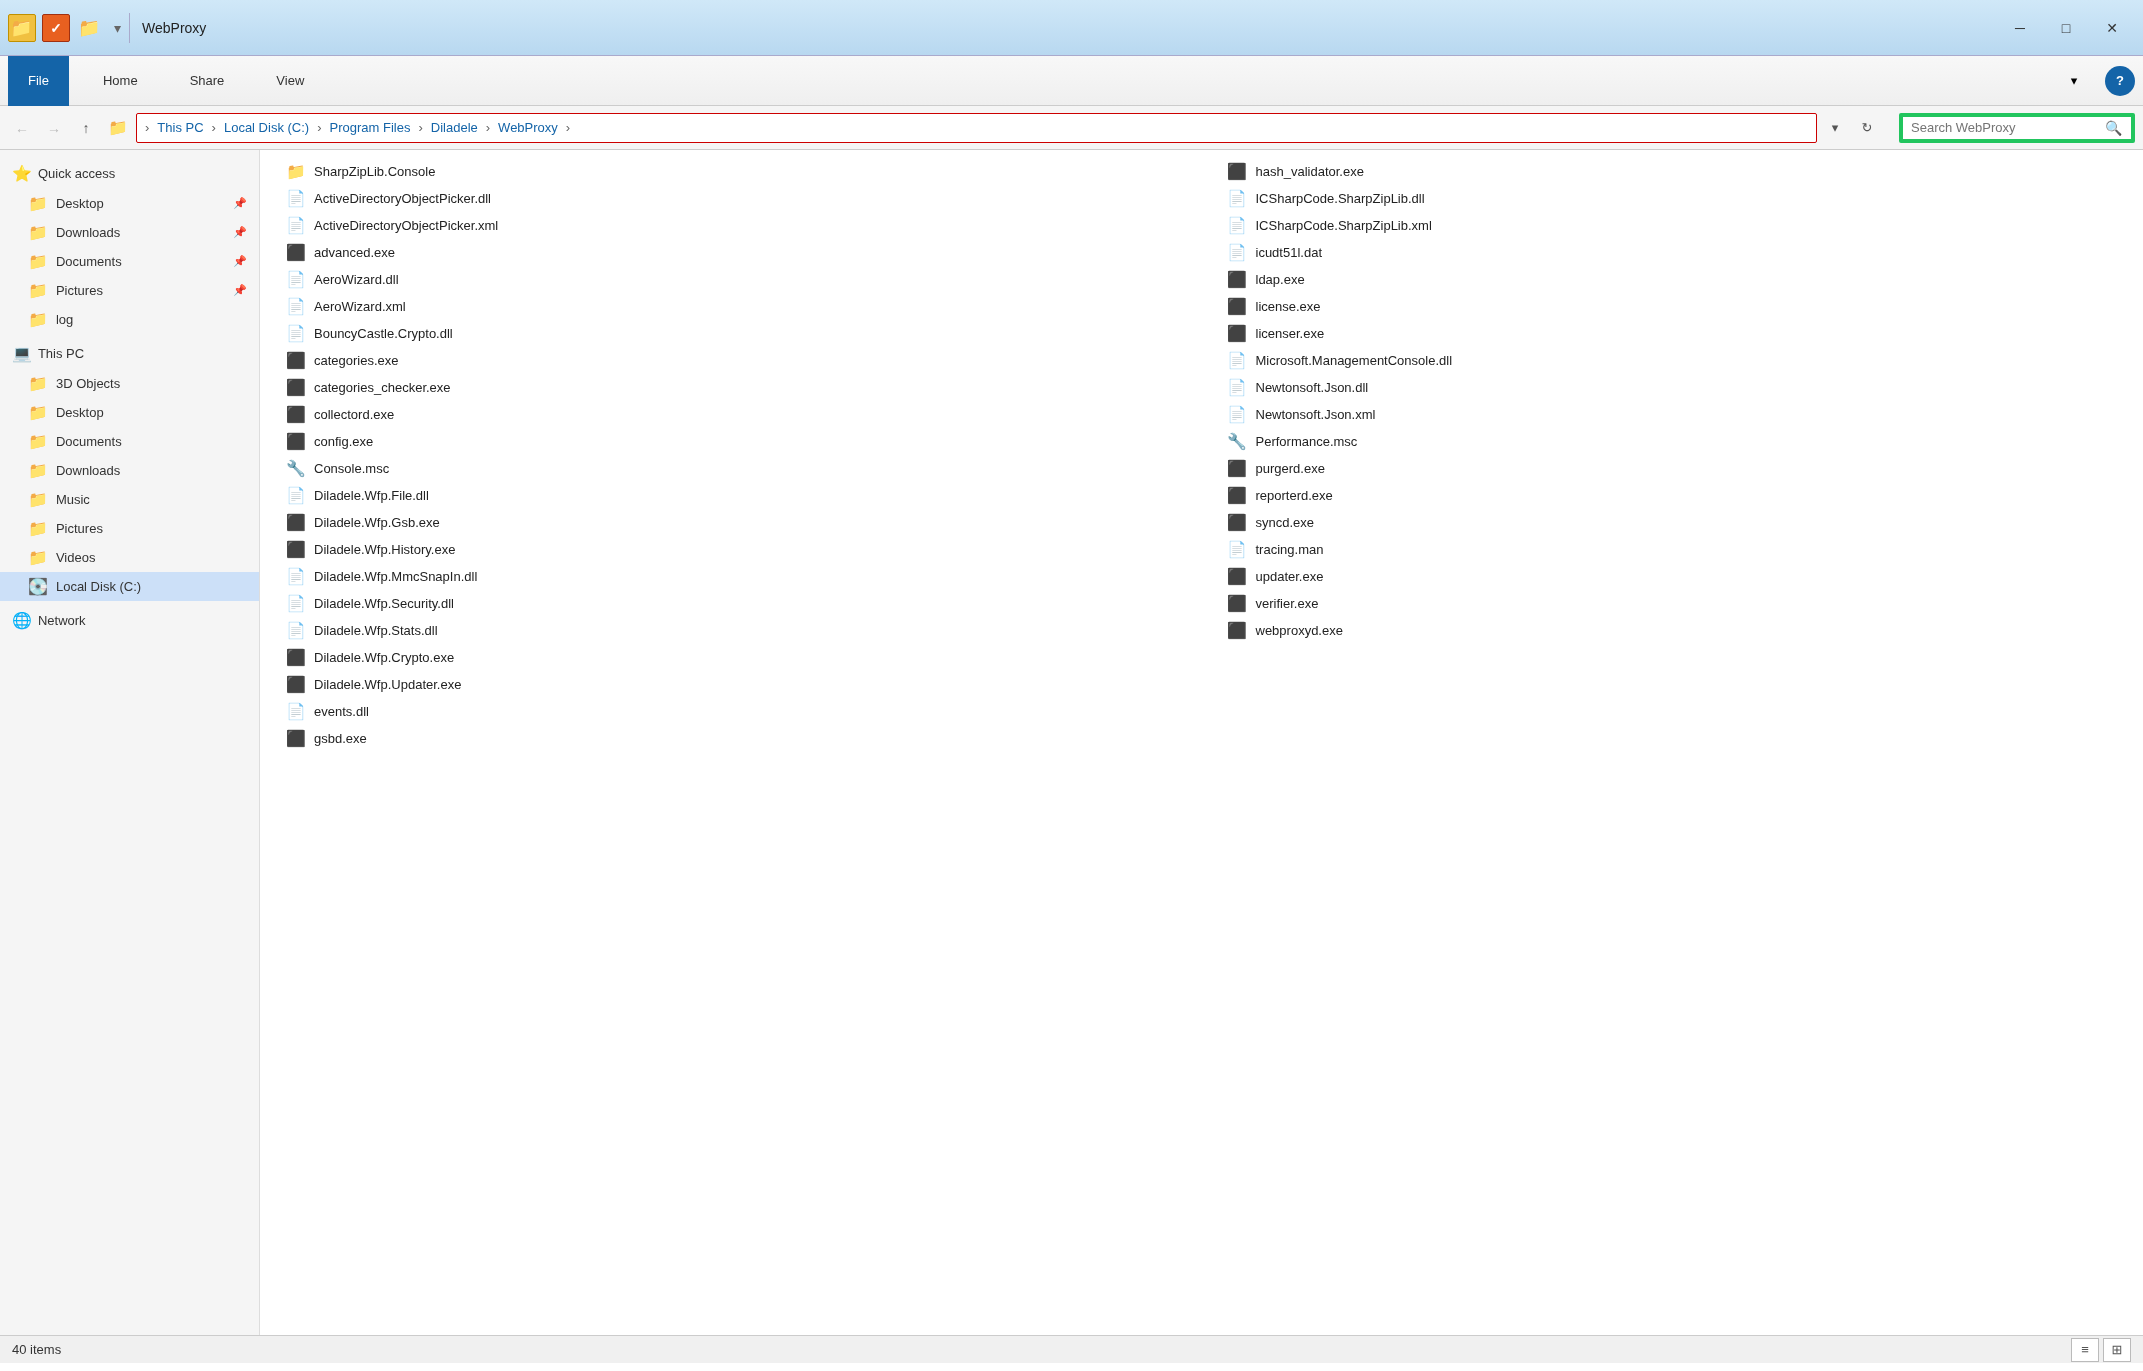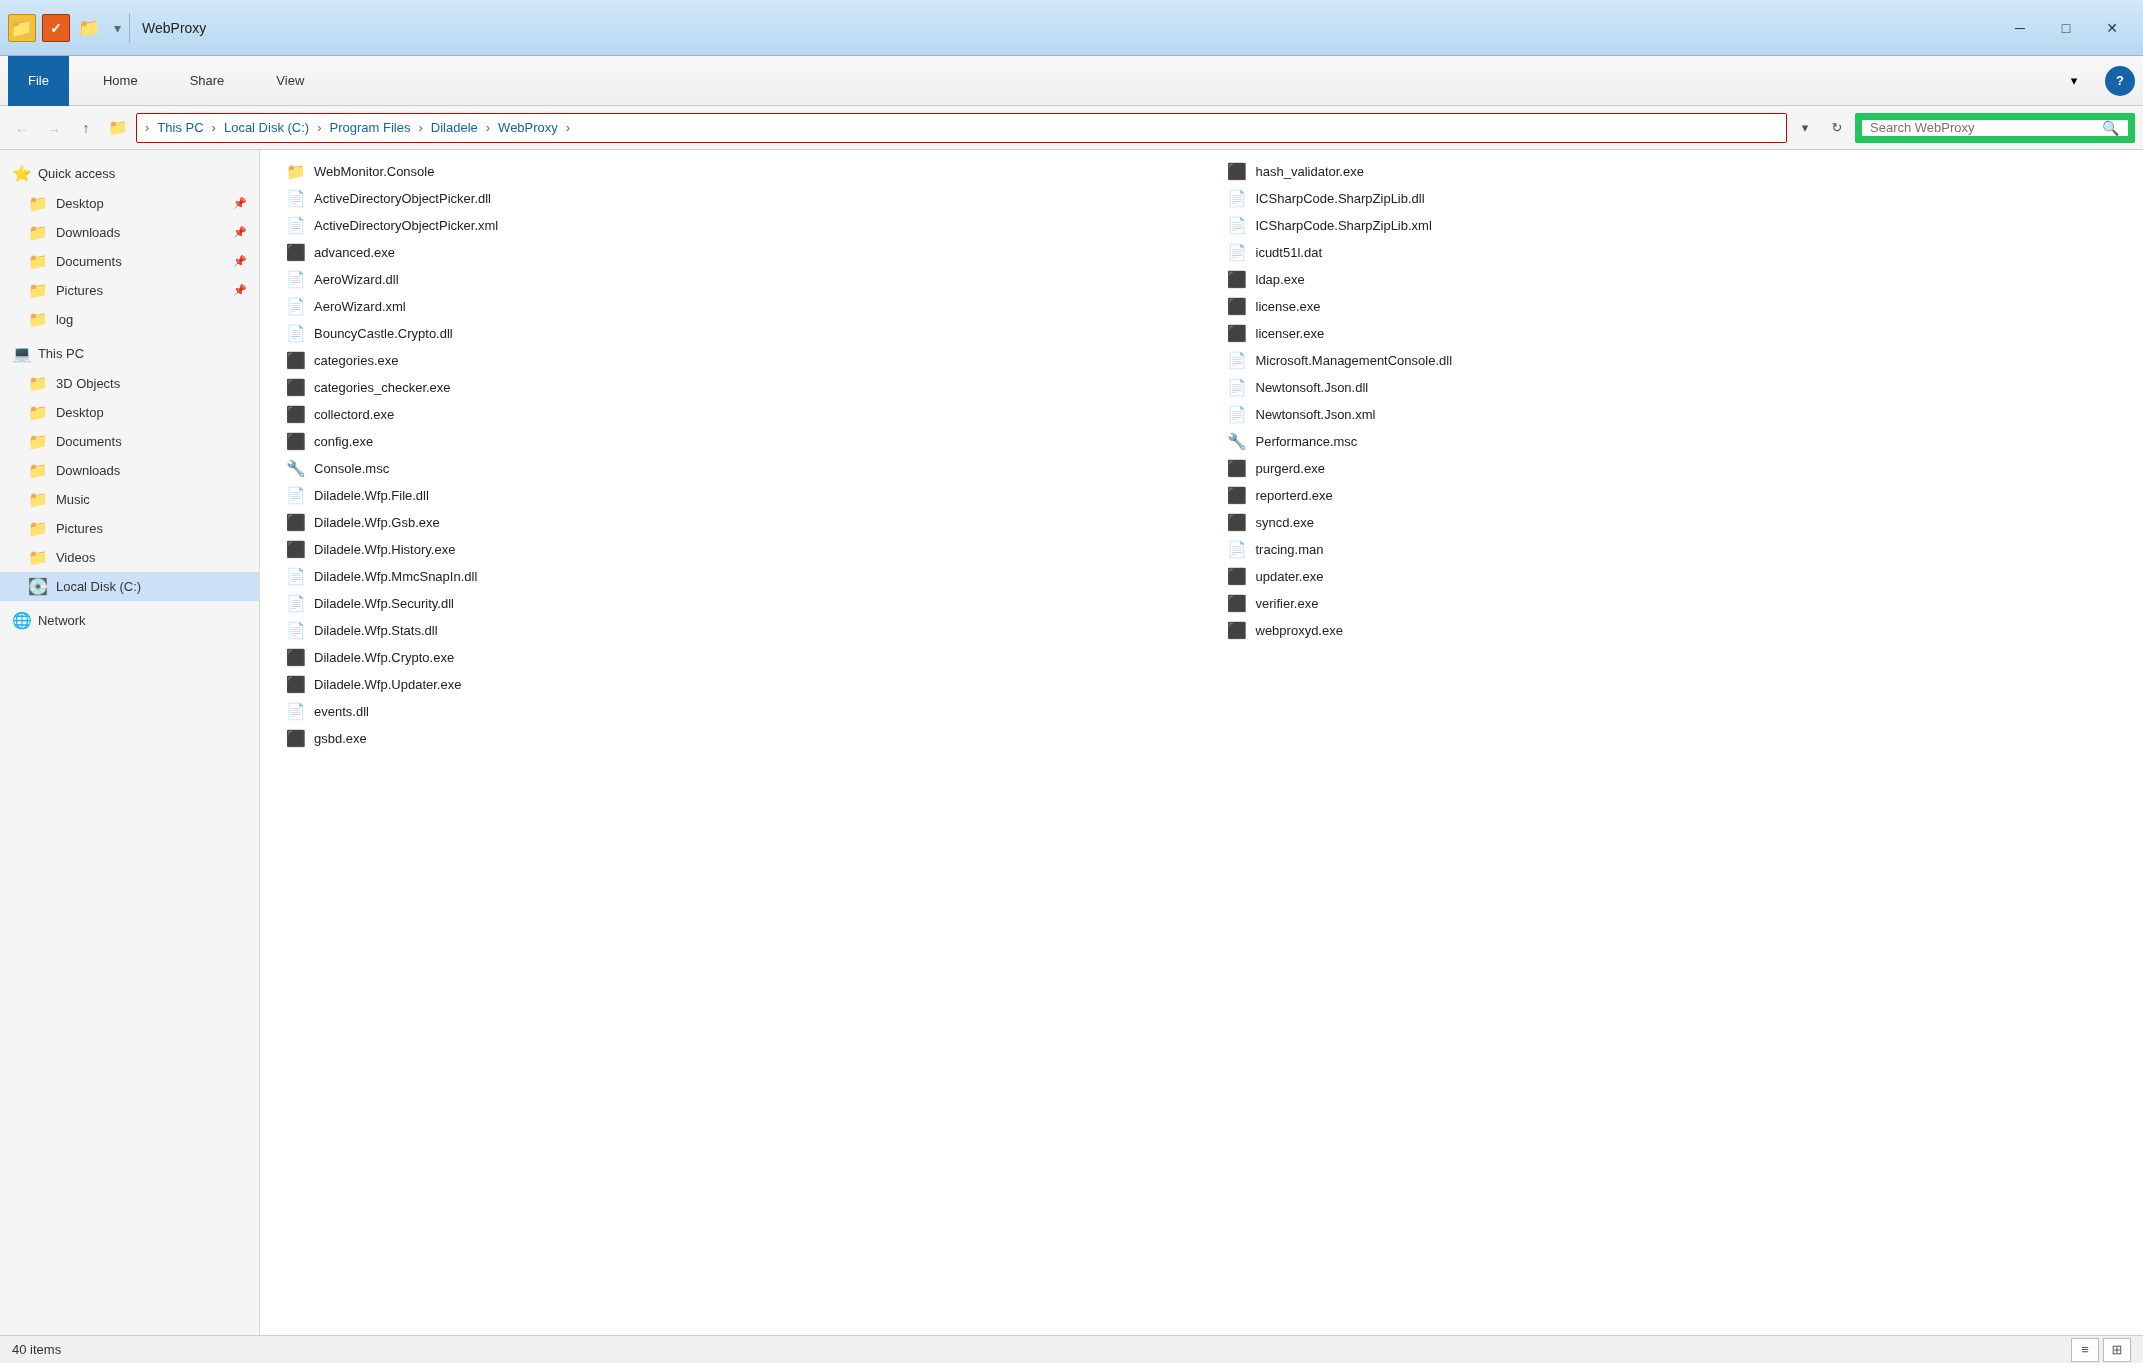--- a/index.html
+++ b/index.html
@@ -50,23 +50,24 @@
     .address-path {
       flex: 1; height: 30px; border: 1px solid #c00; background: #fff;
       display: flex; align-items: center; padding: 0 8px; gap: 4px;
       font-size: 13px; color: #000; border-radius: 2px;
     }
     .path-sep { color: #666; }
     .path-part { color: #1464a8; cursor: pointer; padding: 2px 4px; border-radius: 2px; }
     .addr-dropdown { width: 28px; height: 28px; display: flex; align-items: center; justify-content: center; cursor: pointer; color: #555; }
     .addr-refresh { width: 28px; height: 28px; display: flex; align-items: center; justify-content: center; cursor: pointer; color: #555; }
     .search-box {
-      width: 280px; height: 30px; border: 7px solid #22c55e; background: #fff;
+      width: 236px; height: 30px; border: 4px solid #22c55e; background: #fff;
       display: flex; align-items: center; padding: 0 8px;
       border-radius: 2px;
+      margin-left: 14px;
     }
     .search-box input { border: none; outline: none; flex: 1; font-size: 13px; color: #666; background: transparent; }
     .search-icon { color: #666; font-size: 14px; }
 
     
     .main-layout { display: flex; height: calc(1371px - 56px - 50px - 44px - 36px); }
 
     
     .sidebar {
       width: 260px; min-width: 260px; background: #f5f5f5;
@@ -260,21 +261,21 @@
       </div>
     </div>
   </div>
 
   <div class="content">
     <div class="file-grid" id="file-grid">
 
     <div>
           <div class="file-item">
             <span class="fi-icon" style="color:#f0c040">📁</span>
-            <span>WebMonitor.Console</span>
+            <span>SharpZipLib.Console</span>
           </div>
           <div class="file-item">
             <span class="fi-icon" style="color:#888">📄</span>
             <span>ActiveDirectoryObjectPicker.dll</span>
           </div>
           <div class="file-item">
             <span class="fi-icon" style="color:#888">📄</span>
             <span>ActiveDirectoryObjectPicker.xml</span>
           </div>
           <div class="file-item">

